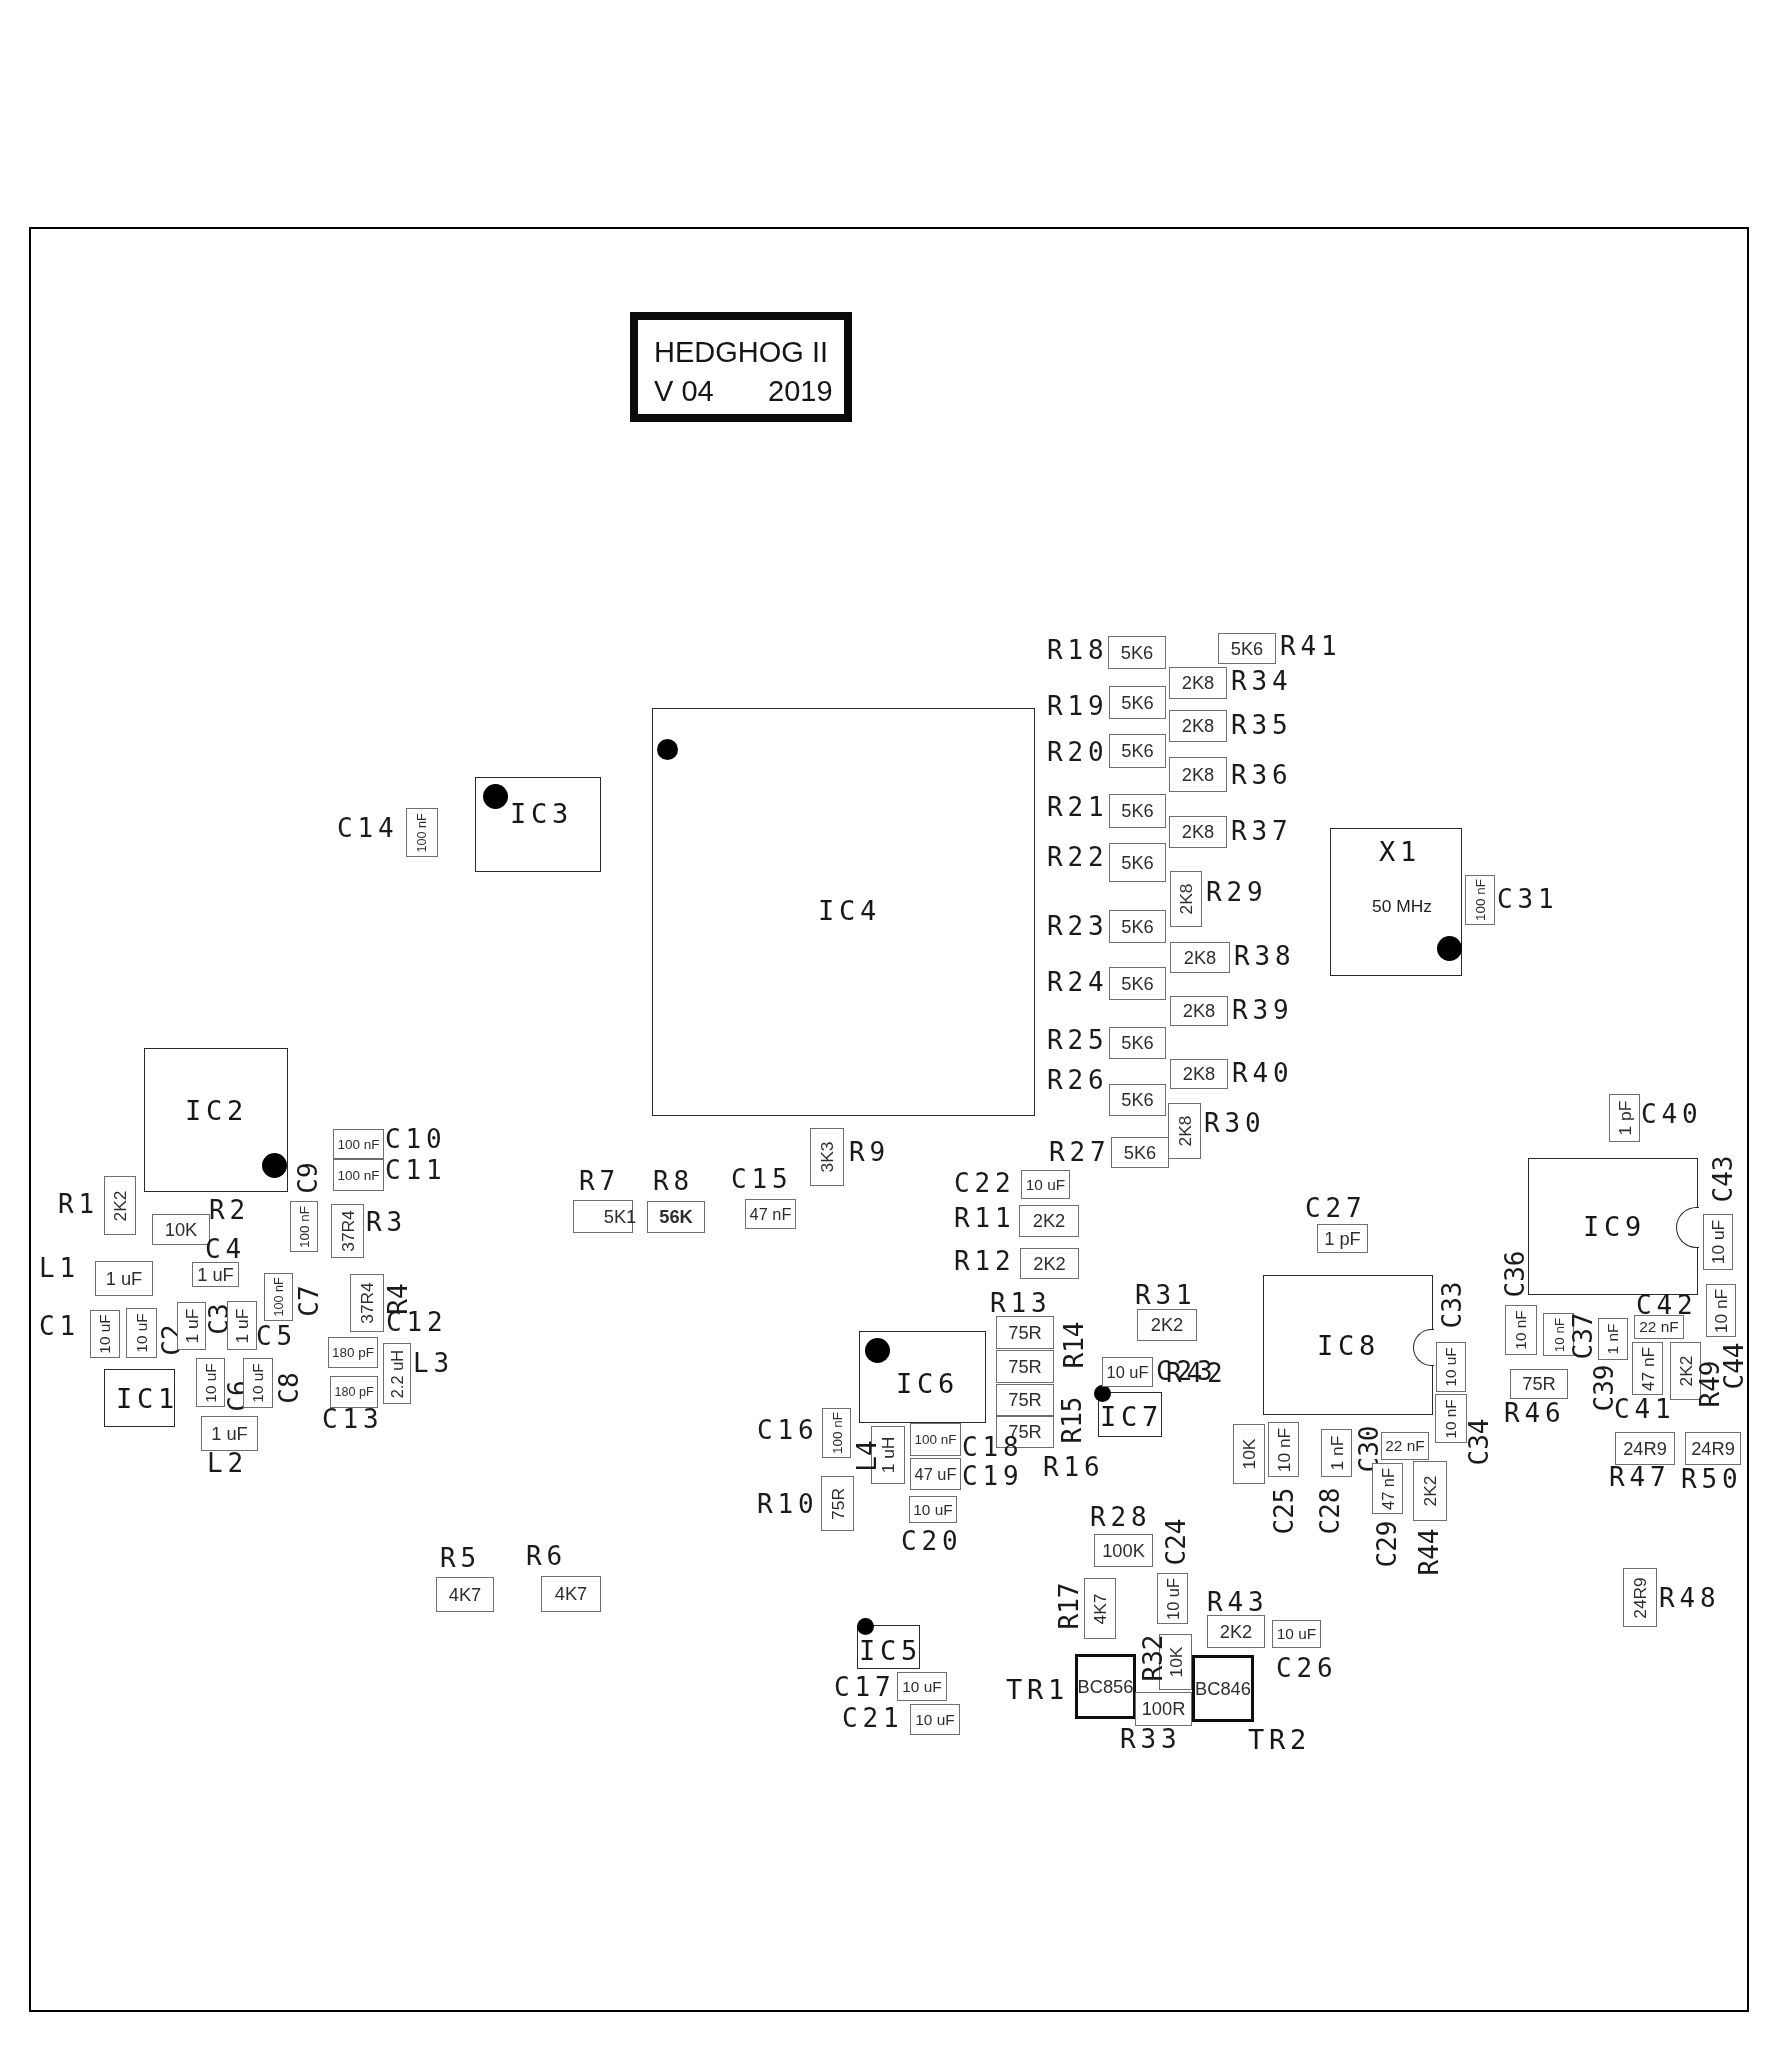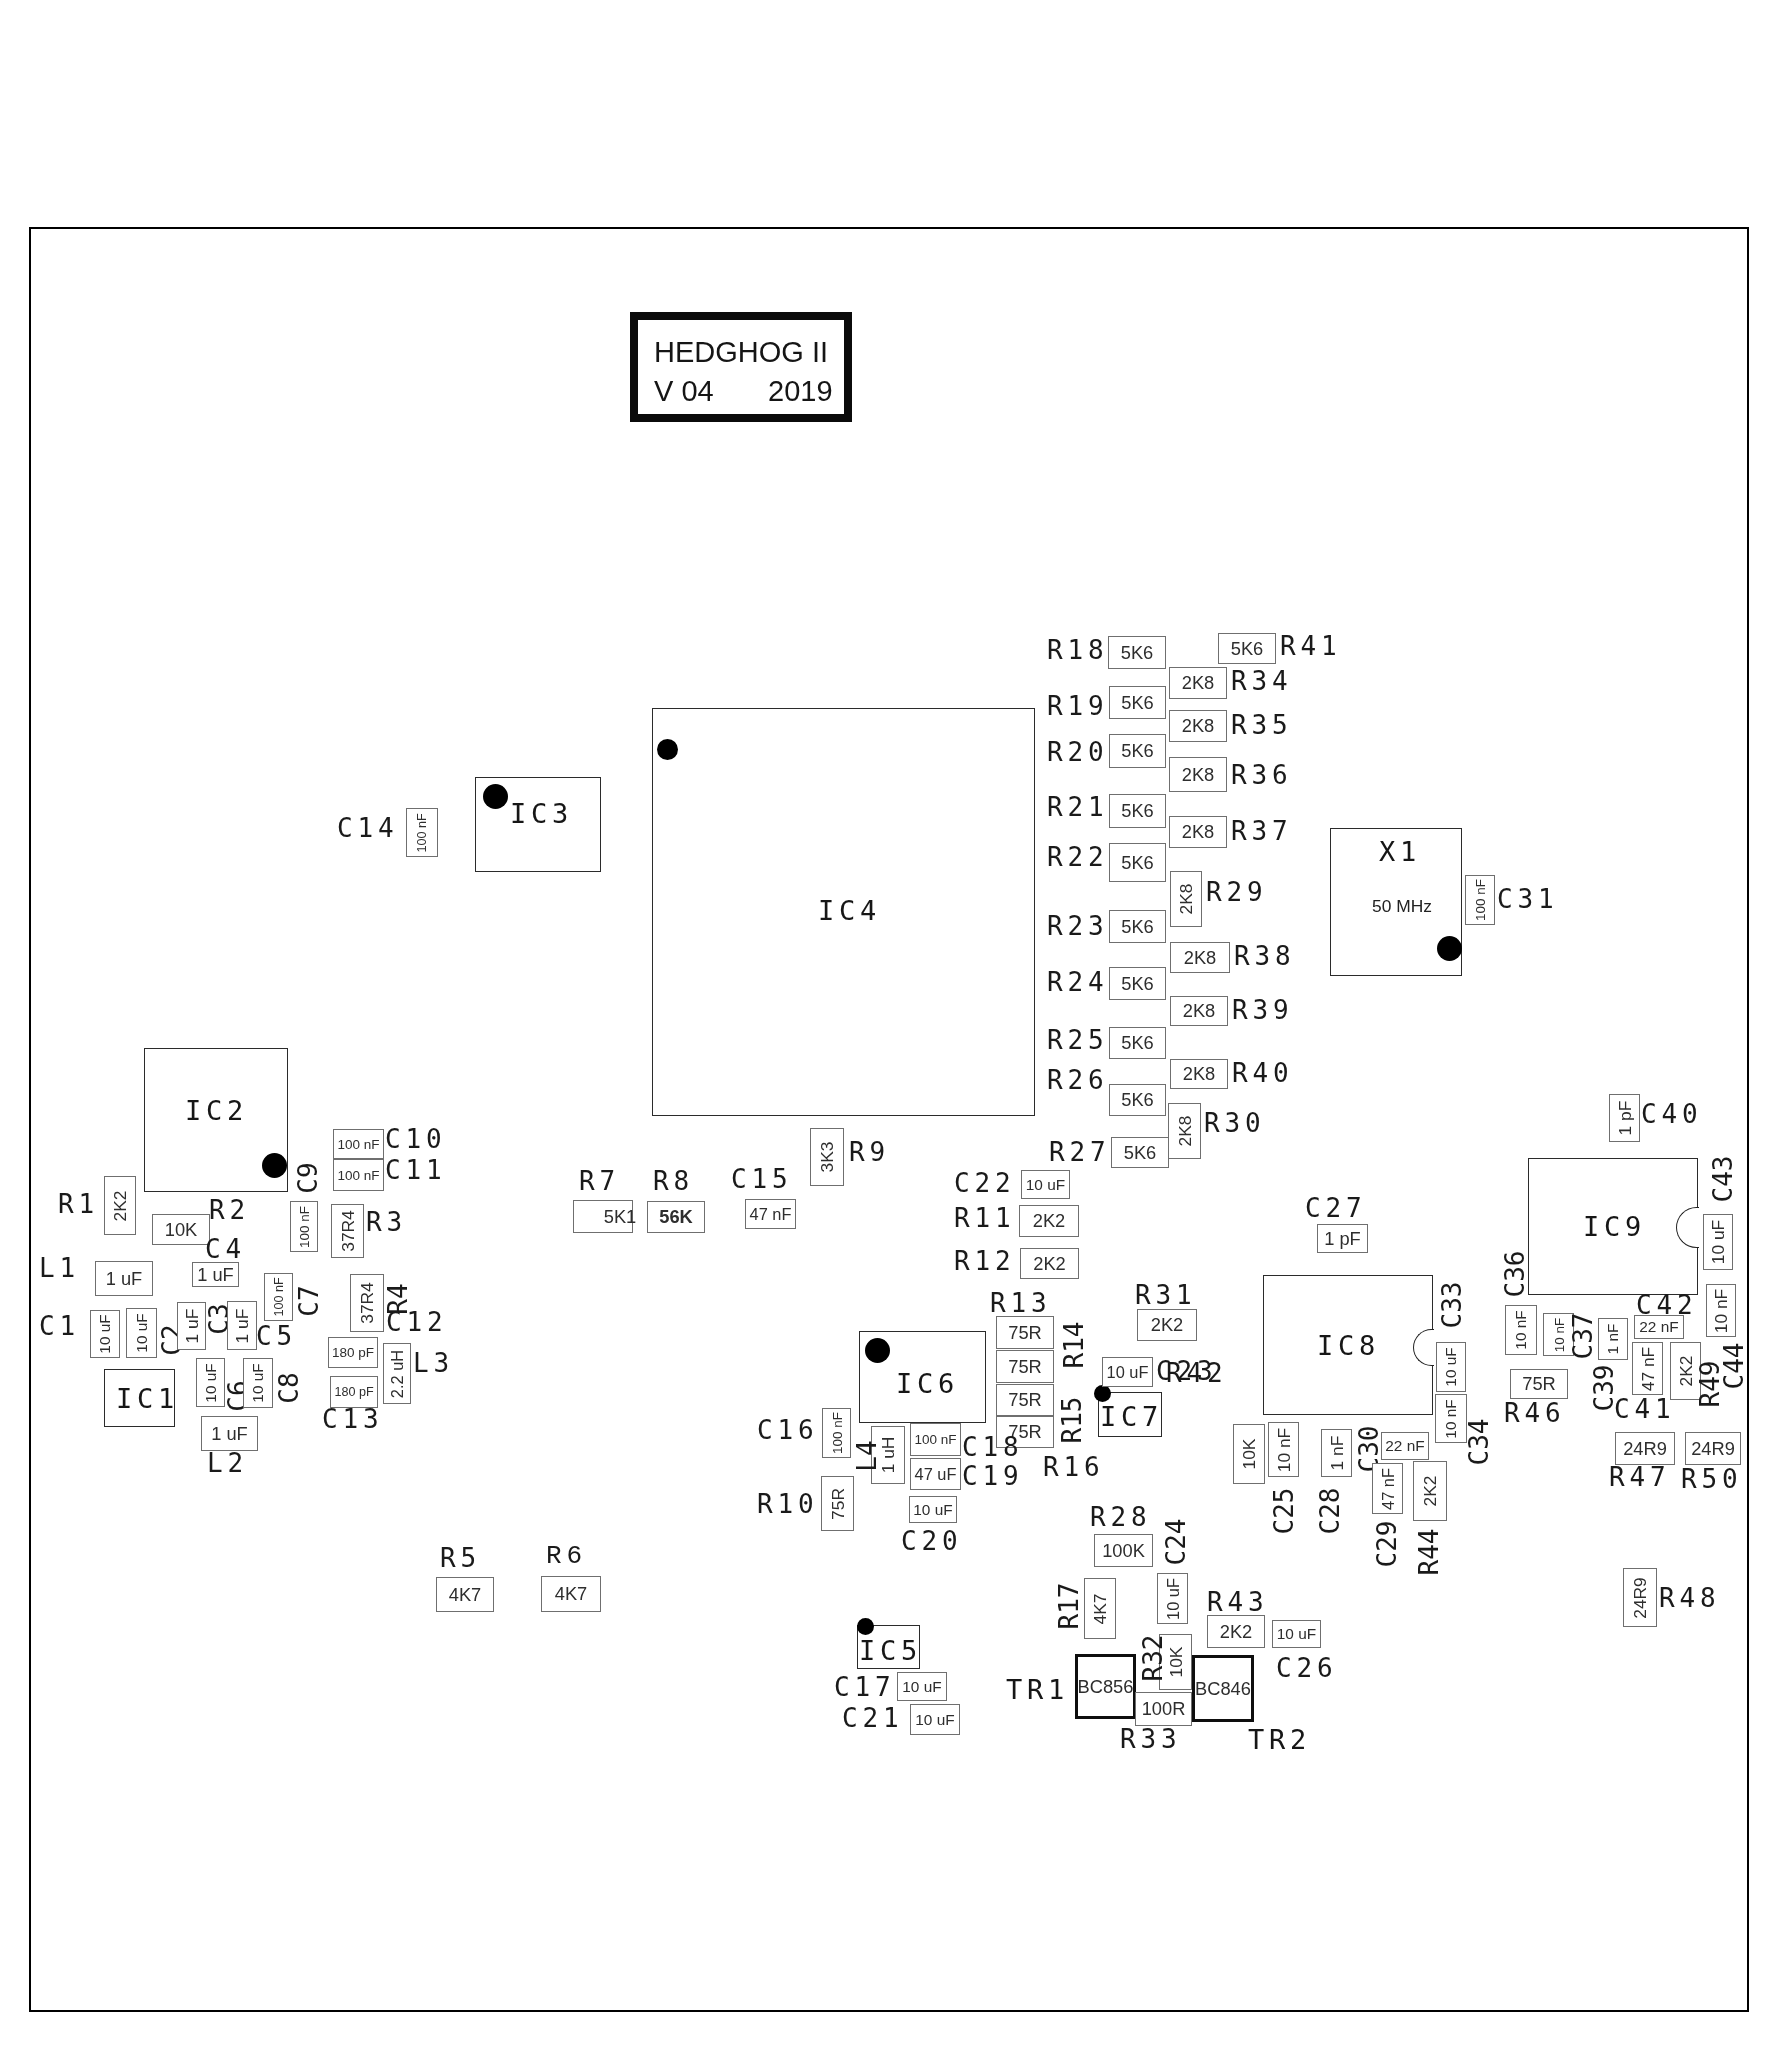--- a/index.html
+++ b/index.html
@@ -248,21 +248,21 @@
       <span class="val" style="font-size: 15.4px;">10 uF</span>
     </div>
     <div class="ref" style="left: 842px; top: 1703px;">C21</div>
     <div class="pbox" style="left: 436px; top: 1577px; width: 58px; height: 35px;">
       <span class="val" style="font-size: 18.3px;">4K7</span>
     </div>
     <div class="ref" style="left: 440px; top: 1543px;">R5</div>
     <div class="pbox" style="left: 541px; top: 1576px; width: 60px; height: 36px;">
       <span class="val" style="font-size: 18.3px;">4K7</span>
     </div>
-    <div class="ref" style="left: 546px; top: 1541px; font-family: Liberation Mono, monospace;">R6</div>
+    <div class="ref" style="left: 526px; top: 1541px;">R6</div>
     <div class="pbox" style="left: 1094px; top: 1534px; width: 59px; height: 33px;">
       <span class="val" style="font-size: 18.3px;">100K</span>
     </div>
     <div class="ref" style="left: 1090px; top: 1502px;">R28</div>
     <div class="pbox" style="left: 1157px; top: 1573px; width: 31px; height: 51px;">
       <span class="val rot" style="font-size: 16.4px;">10 uF</span>
     </div>
     <div class="refvc" style="left: 1161px; top: 1508px; width: 29px; height: 67px;">
       <span class="ref rot">C24</span>
     </div>

